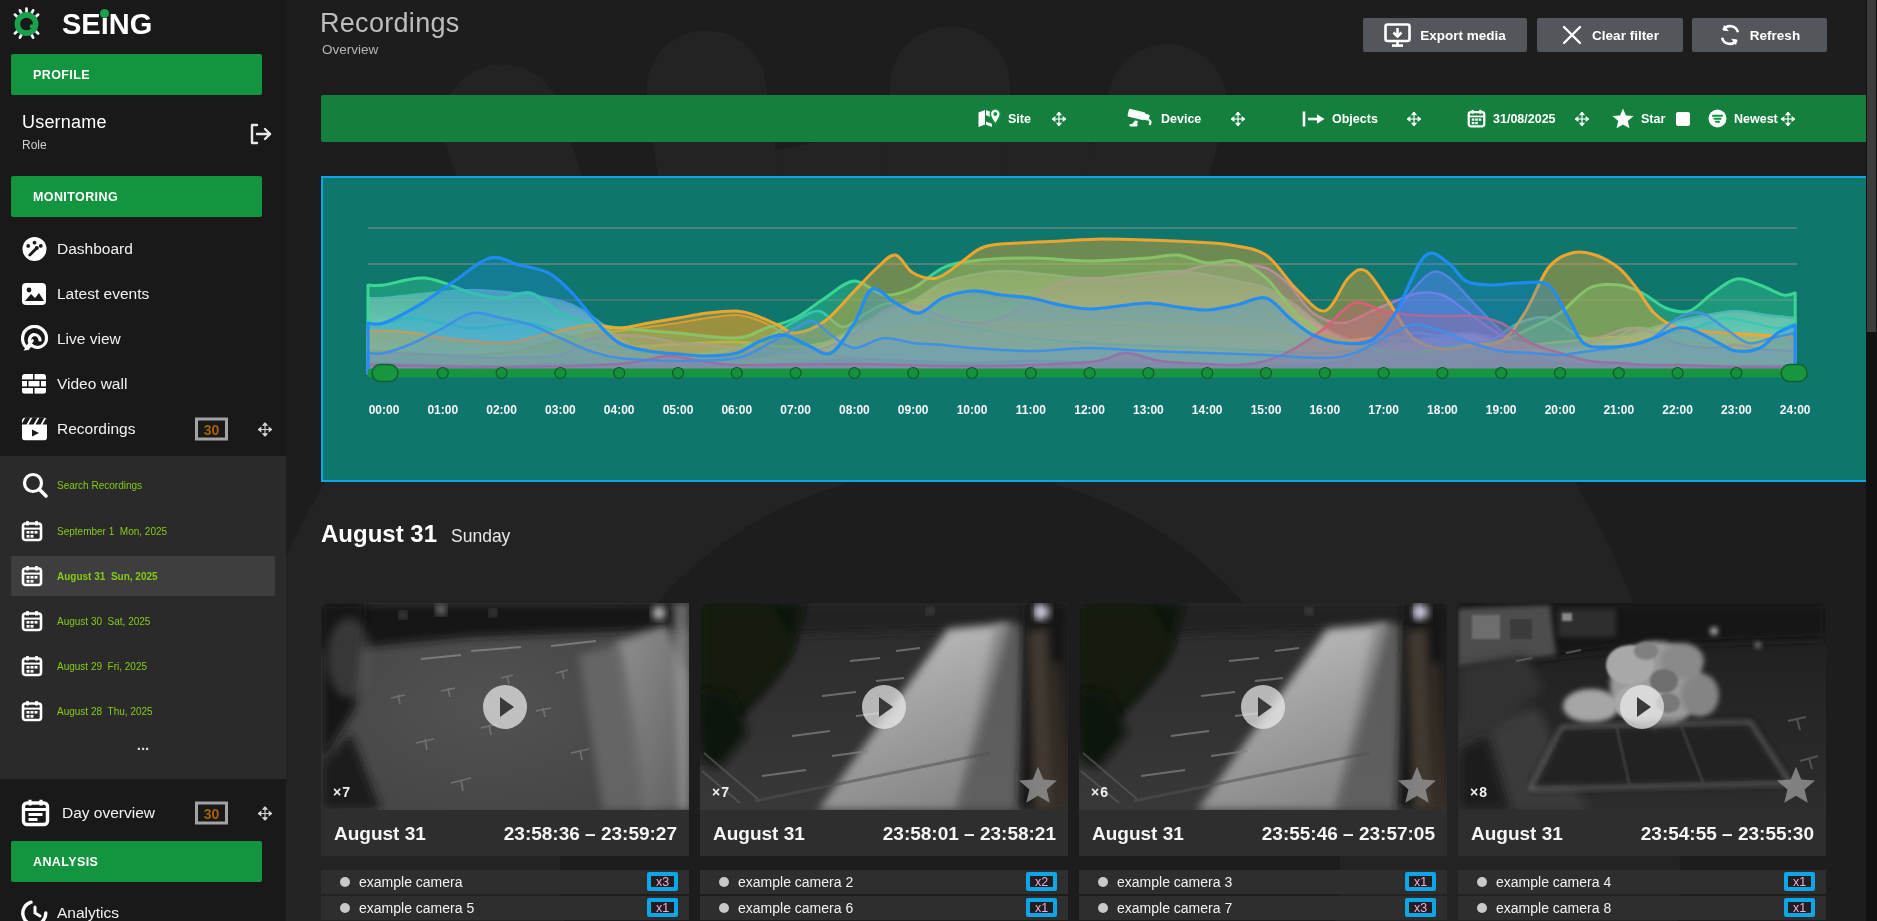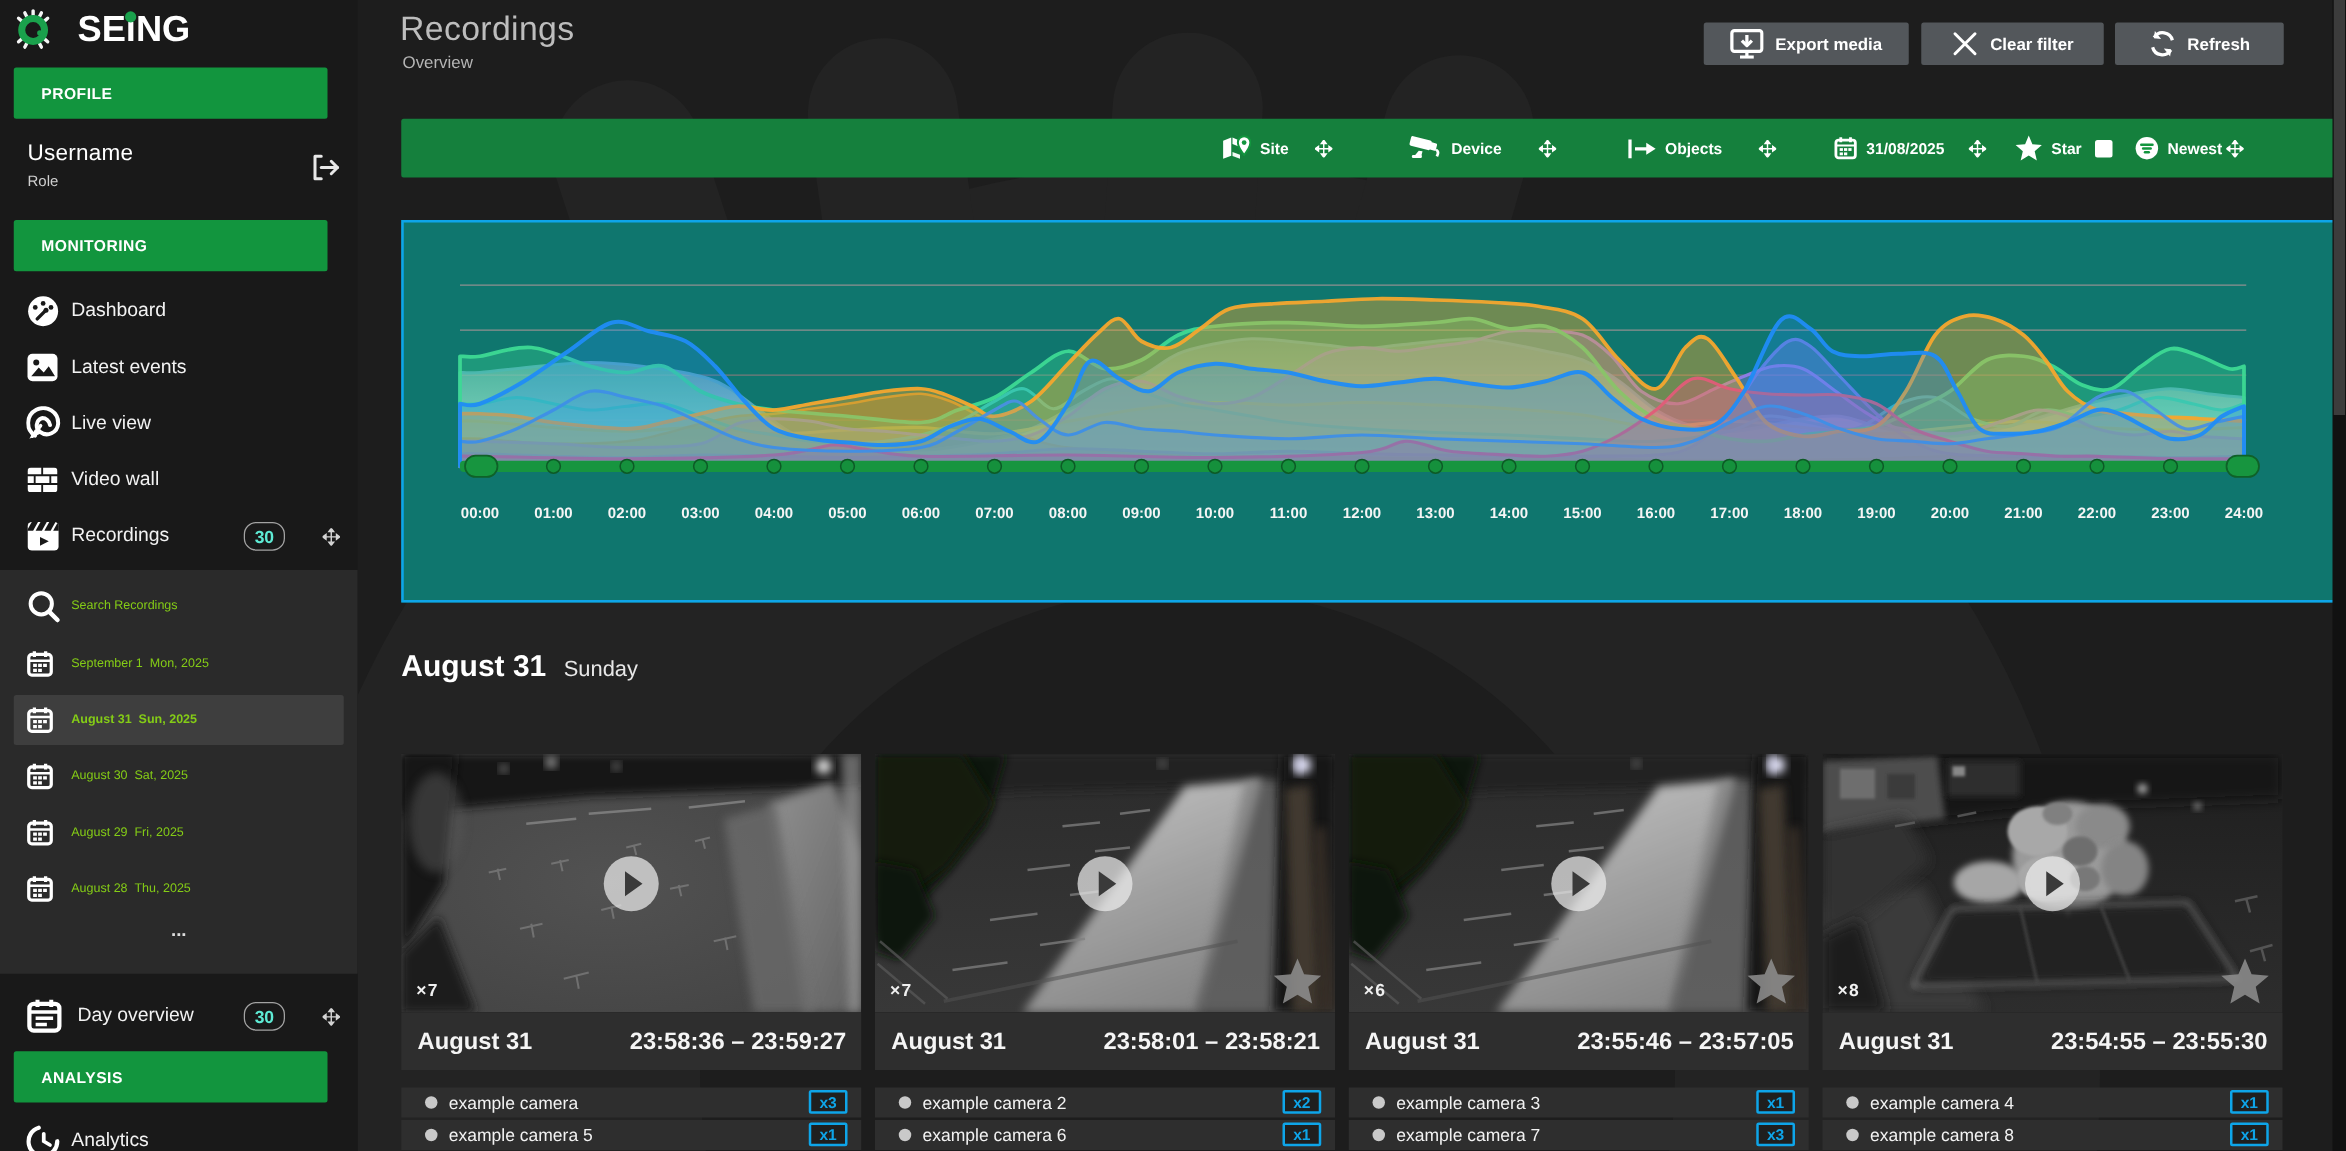--- a/index.html
+++ b/index.html
@@ -9,21 +9,21 @@
 .logo{position:absolute;left:10px;top:7px;display:flex;align-items:center}
 .logo svg{display:block}
 .logotxt{color:#fff;font-weight:bold;font-size:29px;letter-spacing:0px;margin-left:19px}
 .gbtn{position:absolute;left:11px;width:251px;height:41px;background:#12953e;color:#fff;font-weight:bold;font-size:12.5px;letter-spacing:.4px;display:flex;align-items:center;padding-left:22px;border-radius:2px}
 .user{position:absolute;left:22px;top:112px;color:#fff}
 .user .n{font-size:18px;letter-spacing:.2px}
 .user .r{font-size:12px;color:#cfcfcf;margin-top:5px}
 .navitem{position:absolute;left:0;width:286px;height:44px;color:#f2f2f2;font-size:15.5px}
 .navitem svg{position:absolute;left:21px;top:50%;transform:translateY(-50%)}
 .navitem .t{position:absolute;left:57px;top:50%;transform:translateY(-50%)}
-.badge{position:absolute;left:195px;top:50%;transform:translateY(-50%);width:33px;height:23px;border:1px solid #a3a3a3;border-radius:10px;color:#5eead4;font-weight:bold;font-size:14px;display:flex;align-items:center;justify-content:center;background:#191919}
+.badge{position:absolute;left:195px;top:50%;transform:translateY(-50%);width:33px;height:23px;border:3px solid #a3a3a3;border-radius:0;color:#a16207;font-weight:bold;font-size:14px;display:flex;align-items:center;justify-content:center;background:#191919}
 .moveic{position:absolute;left:237px;top:50%;transform:translateY(-50%);height:17px}
 #subpanel{position:absolute;left:0;top:456px;width:286px;height:323px;background:#2a2a2a}
 .subitem{position:absolute;left:0;width:286px;height:40px;color:#84cc16;font-size:10px}
 .subitem svg{position:absolute;left:21px;top:50%;transform:translateY(-50%)}
 .subitem .t{position:absolute;left:57px;top:50%;transform:translateY(-50%);white-space:nowrap}
 .subsel{position:absolute;left:11px;top:100px;width:264px;height:40px;background:#3e3e3e;border-radius:2px}
 .ellip{position:absolute;left:0;top:280px;width:286px;text-align:center;color:#ddd;font-size:15px;font-weight:bold}
 #main{position:absolute;left:286px;top:0;width:1591px;height:921px;background:#1d1d1d;overflow:hidden}
 #wm{position:absolute;left:0;top:0;width:1591px;height:921px;z-index:0}
 .h1{position:absolute;left:34px;top:8px;color:#bdbdbd;font-size:27px;font-weight:normal;letter-spacing:.3px;z-index:2}
@@ -40,21 +40,21 @@
 .thumb svg{display:block}
 .mult{position:absolute;left:12px;bottom:10px;color:#f0f0f0;font-size:14px;font-weight:bold;letter-spacing:1px;z-index:3}
 .play{position:absolute;left:50%;top:50%;transform:translate(-50%,-50%);width:44px;height:44px;border-radius:50%;background:rgba(235,235,235,0.72);z-index:3}
 .play:after{content:"";position:absolute;left:17px;top:12px;border-left:14px solid #3a3a3a;border-top:10px solid transparent;border-bottom:10px solid transparent}
 .chead{position:relative;width:368px;height:46px;background:#2e2e2e;color:#f5f5f5}
 .chead .d{position:absolute;left:13px;top:13px;font-size:19px;font-weight:bold}
 .chead .t{position:absolute;right:12px;top:13px;font-size:19px;font-weight:bold}
 .crow{position:relative;width:368px;height:24px;background:#2e2e2e;margin-top:2px;color:#f2f2f2;font-size:14px}
 .crow .b{position:absolute;left:19px;top:7px;width:10px;height:10px;border-radius:50%;background:#c9c9c9}
 .crow .n{position:absolute;left:38px;top:4px}
-.crow .x{position:absolute;right:11px;top:2px;width:31px;height:19px;border:2px solid #0ea5e9;border-radius:2px;background:#1f1f1f;color:#0ea5e9;font-weight:bold;font-size:12.5px;display:flex;align-items:center;justify-content:center}
+.crow .x{position:absolute;right:11px;top:2px;width:31px;height:19px;border:4px solid #0ea5e9;border-radius:2px;background:#1f1f1f;color:#f9a8d4;font-weight:normal;font-size:12.5px;display:flex;align-items:center;justify-content:center}
 #sbar{position:absolute;right:0;top:0;width:11px;height:921px;background:#111;z-index:9}
 #sbar .th{position:absolute;left:1px;top:0;width:9px;height:332px;background:#3c3c3c}
 </style>
 </head>
 <body>
 <div id="page">
   <div id="main">
     <svg id="wm" viewBox="0 0 1591 921">
         <g fill="none">
           <circle cx="664" cy="860" r="560" stroke="#232323" stroke-width="340"></circle>

